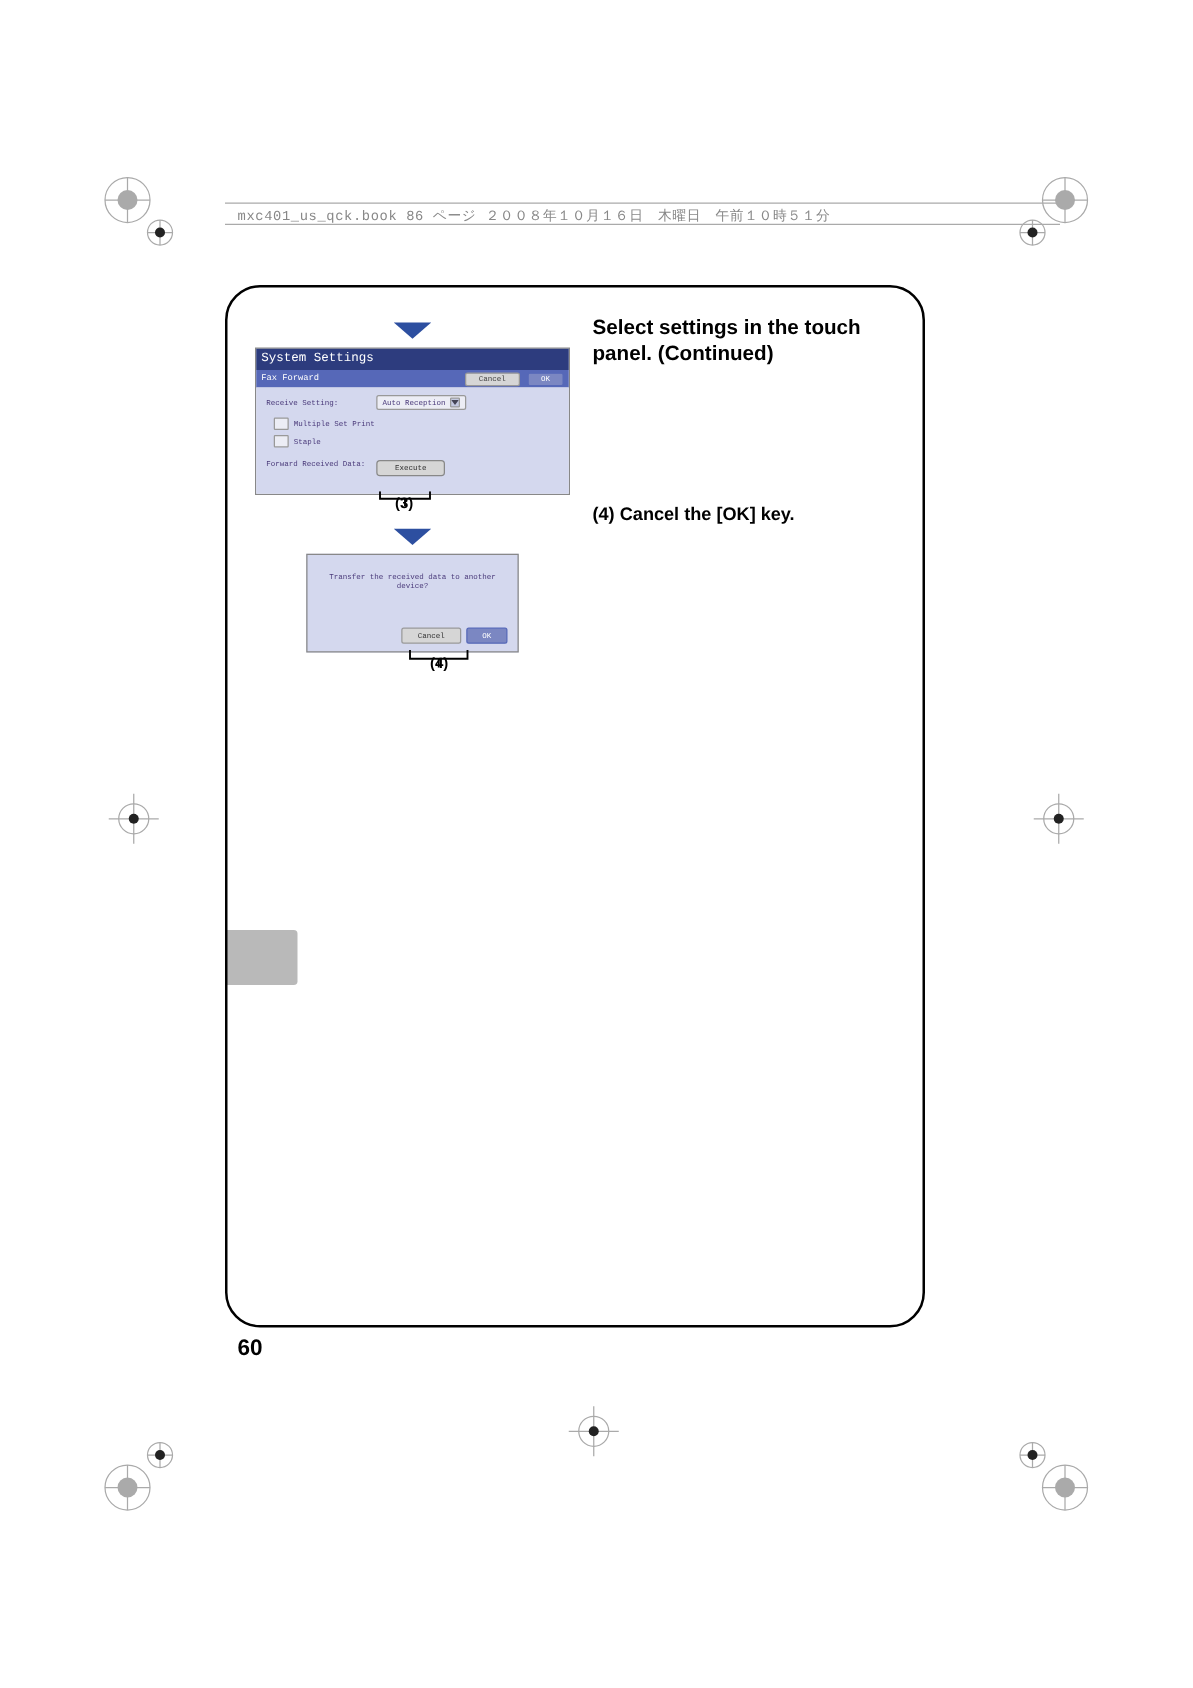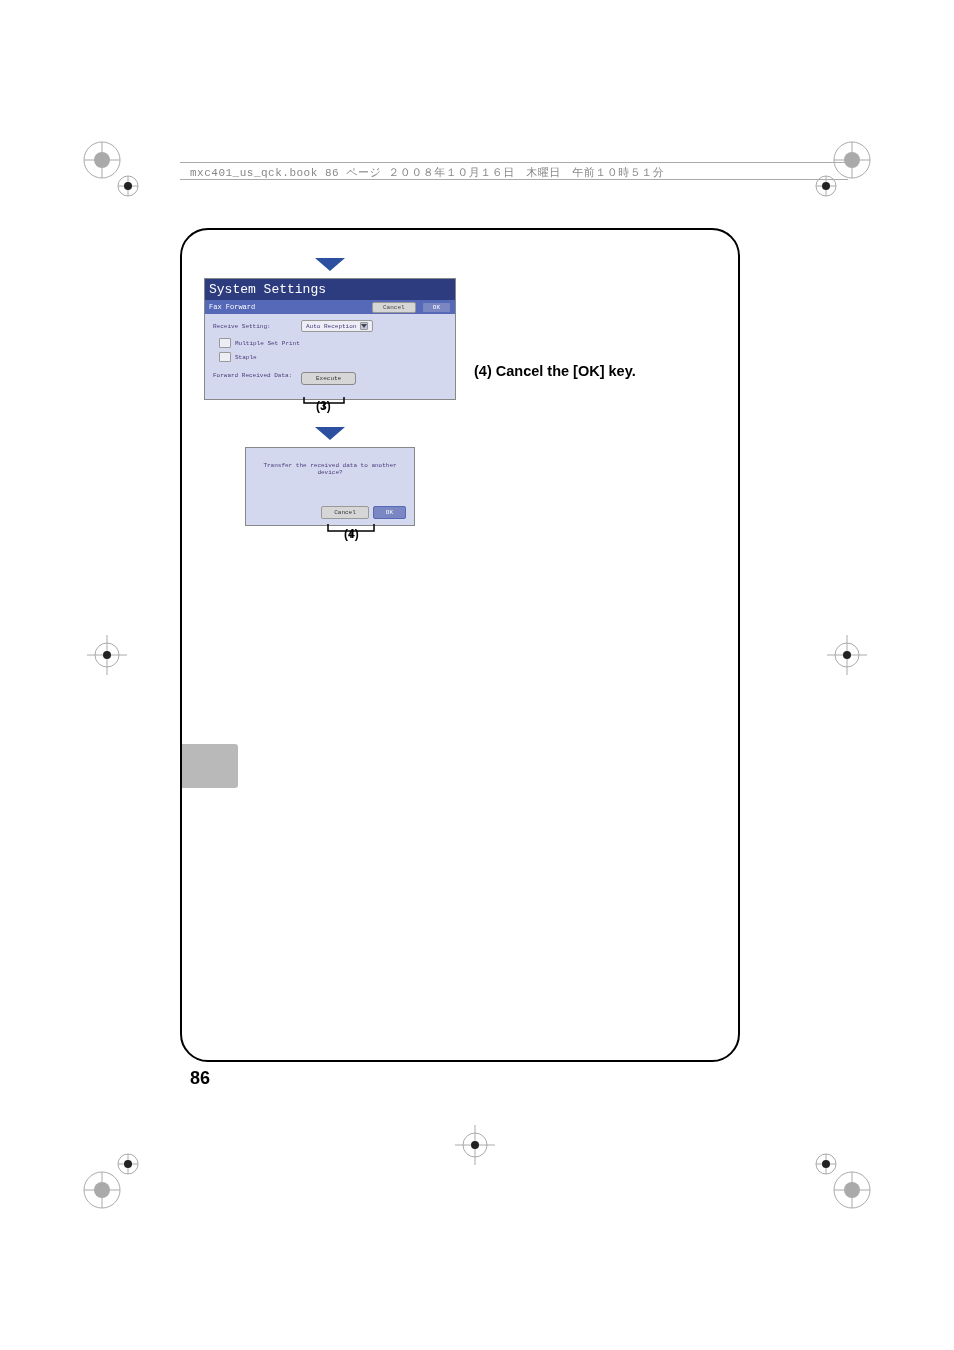--- a/index.html
+++ b/index.html
@@ -63,21 +63,21 @@
   
   .screen {
     width: 100%;
     background: #fff;
     border: 1px solid #888;
     font-family: "Courier New", monospace;
   }
   .screen-title {
     background: #2d3c7e;
     color: #fff;
-    font-size: 13px;
+    font-size: 10px;
     padding: 3px 4px;
   }
   .screen-sub {
     background: #5668b8;
     color: #fff;
     font-size: 7px;
     padding: 2px 4px;
     display: flex;
     justify-content: space-between;
     align-items: center;
@@ -320,21 +320,25 @@
       <div class="bracket4">
         <svg class="bracket-svg" width="50" height="16">
             <path d="M2 0 L2 7 L48 7 L48 0 M25 7 L25 14" stroke="#000" stroke-width="1.5" fill="none"></path>
           </svg>
         <span class="num-label4">(4)</span>
       </div>
 
     </div>
 
     <div class="right-col">
+      <div class="instr-title">
+        <span>Select settings in the touch</span><br>
+        <span>panel. (Continued)</span>
+      </div>
       <div class="instr-step step4-block">
         <span>(4)</span>
         <span>Cancel the [OK] key.</span>
       </div>
     </div>
   </div>
 </div>
 
-<div class="page-num">86</div>
+<div class="page-num">60</div>
 
 </body></html>

